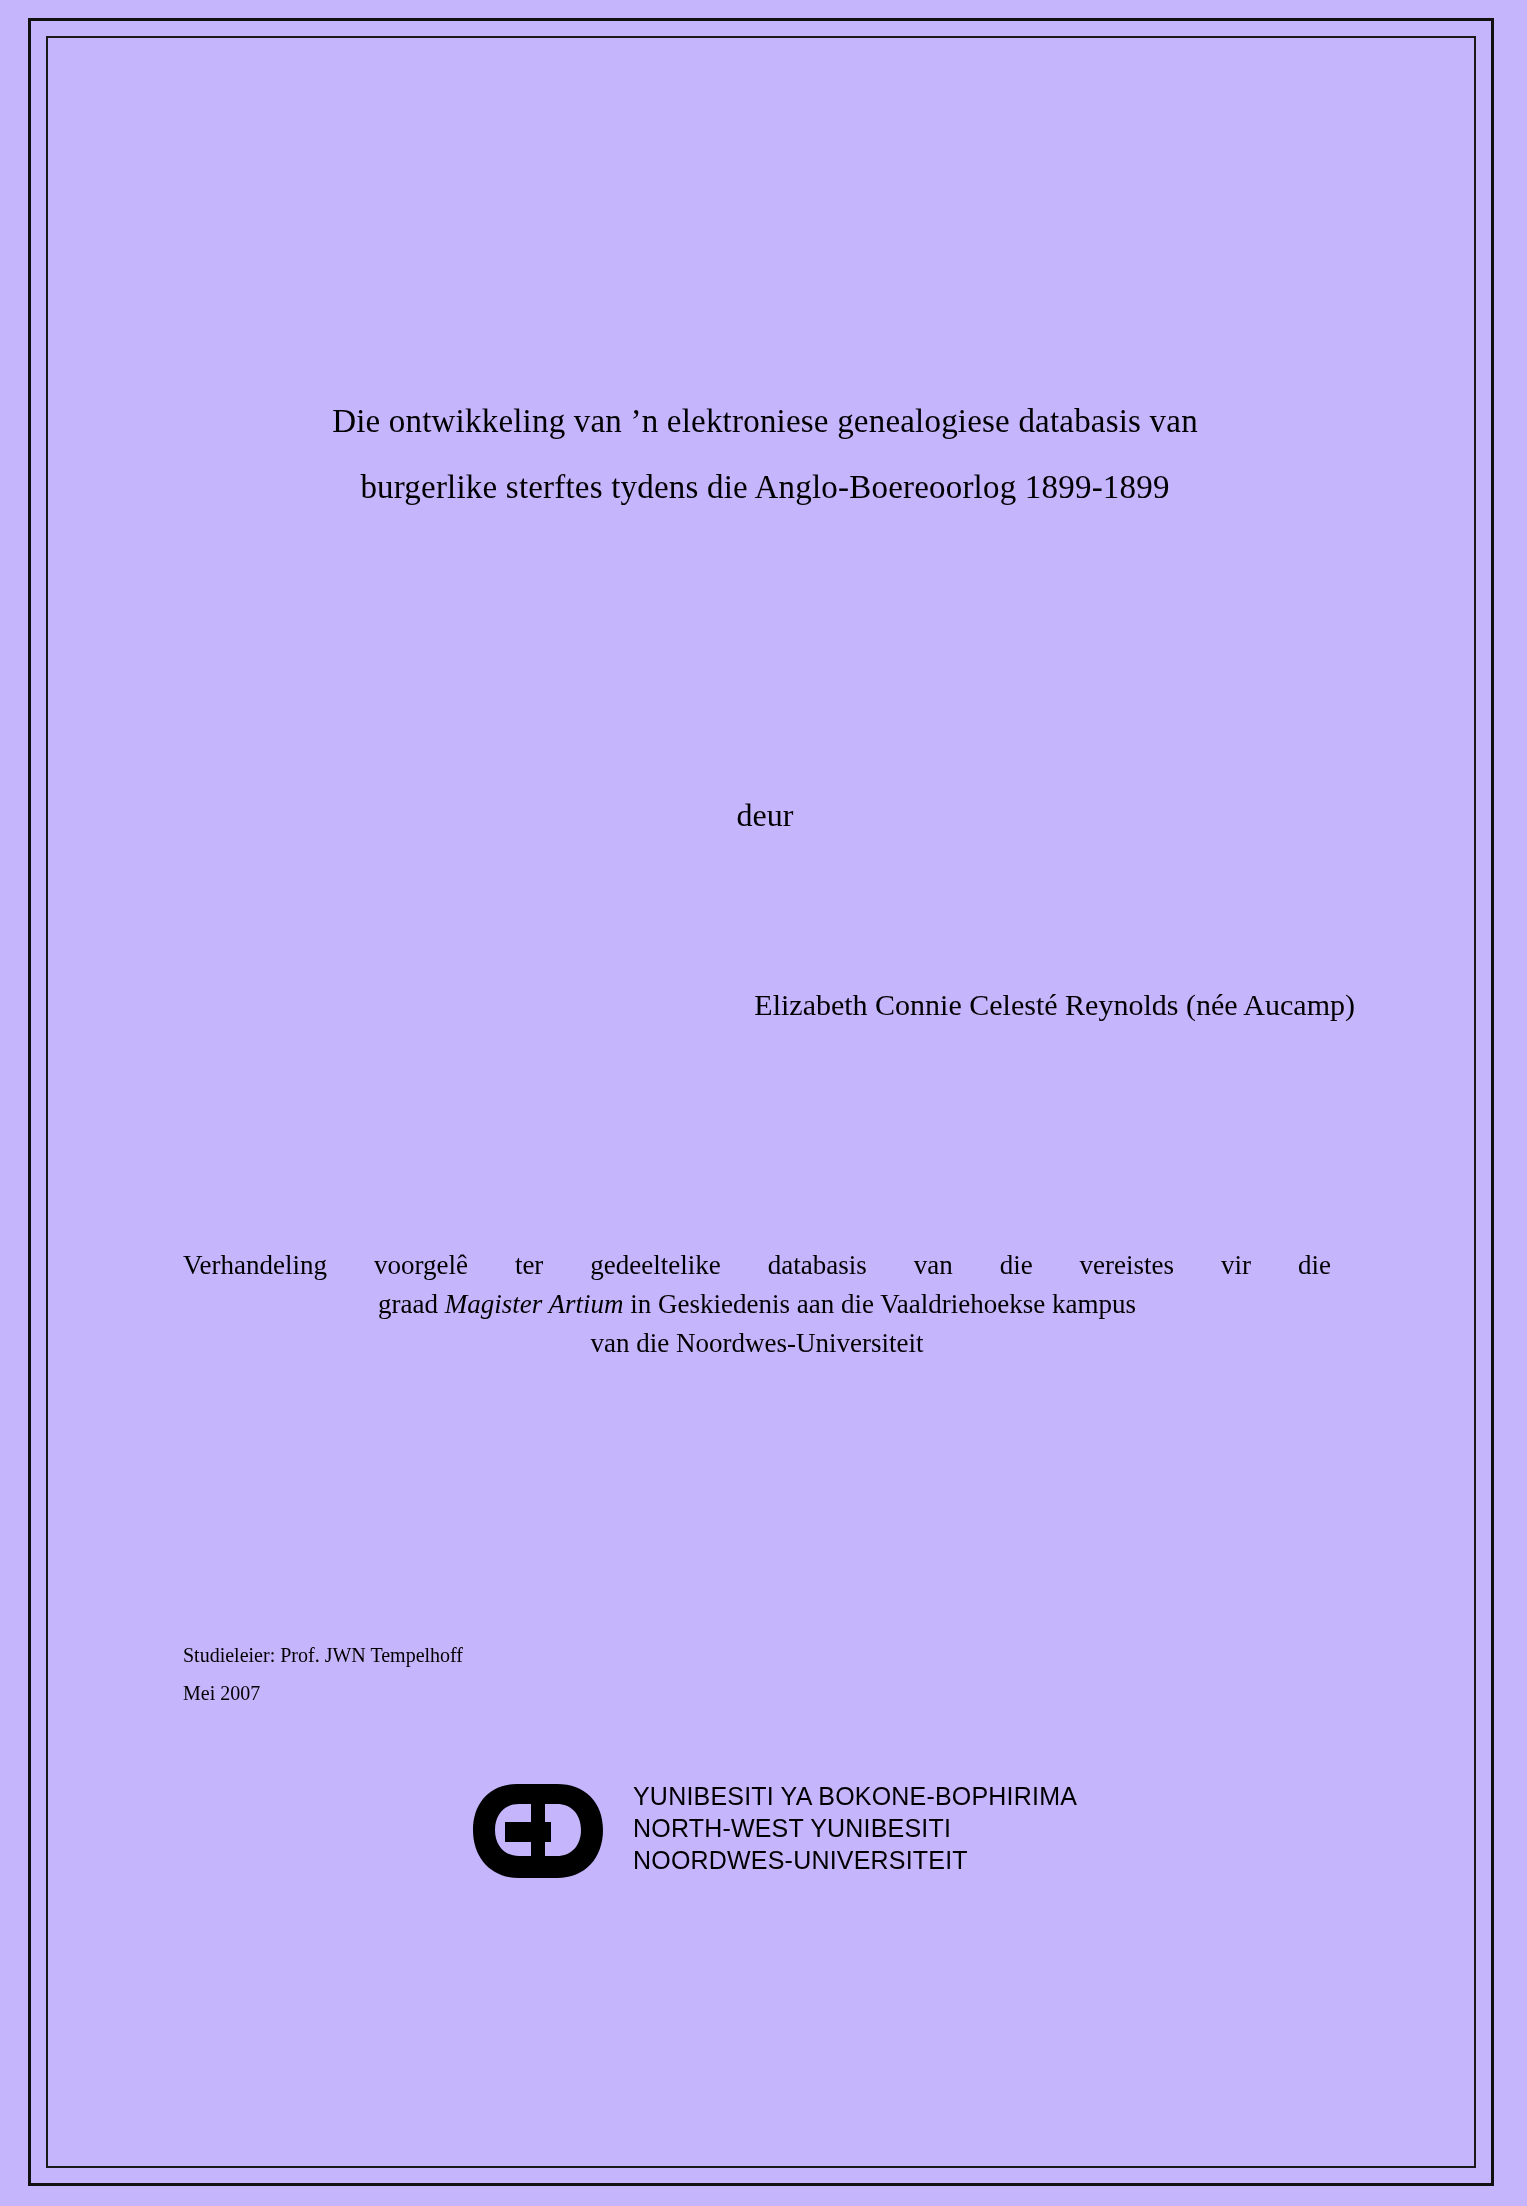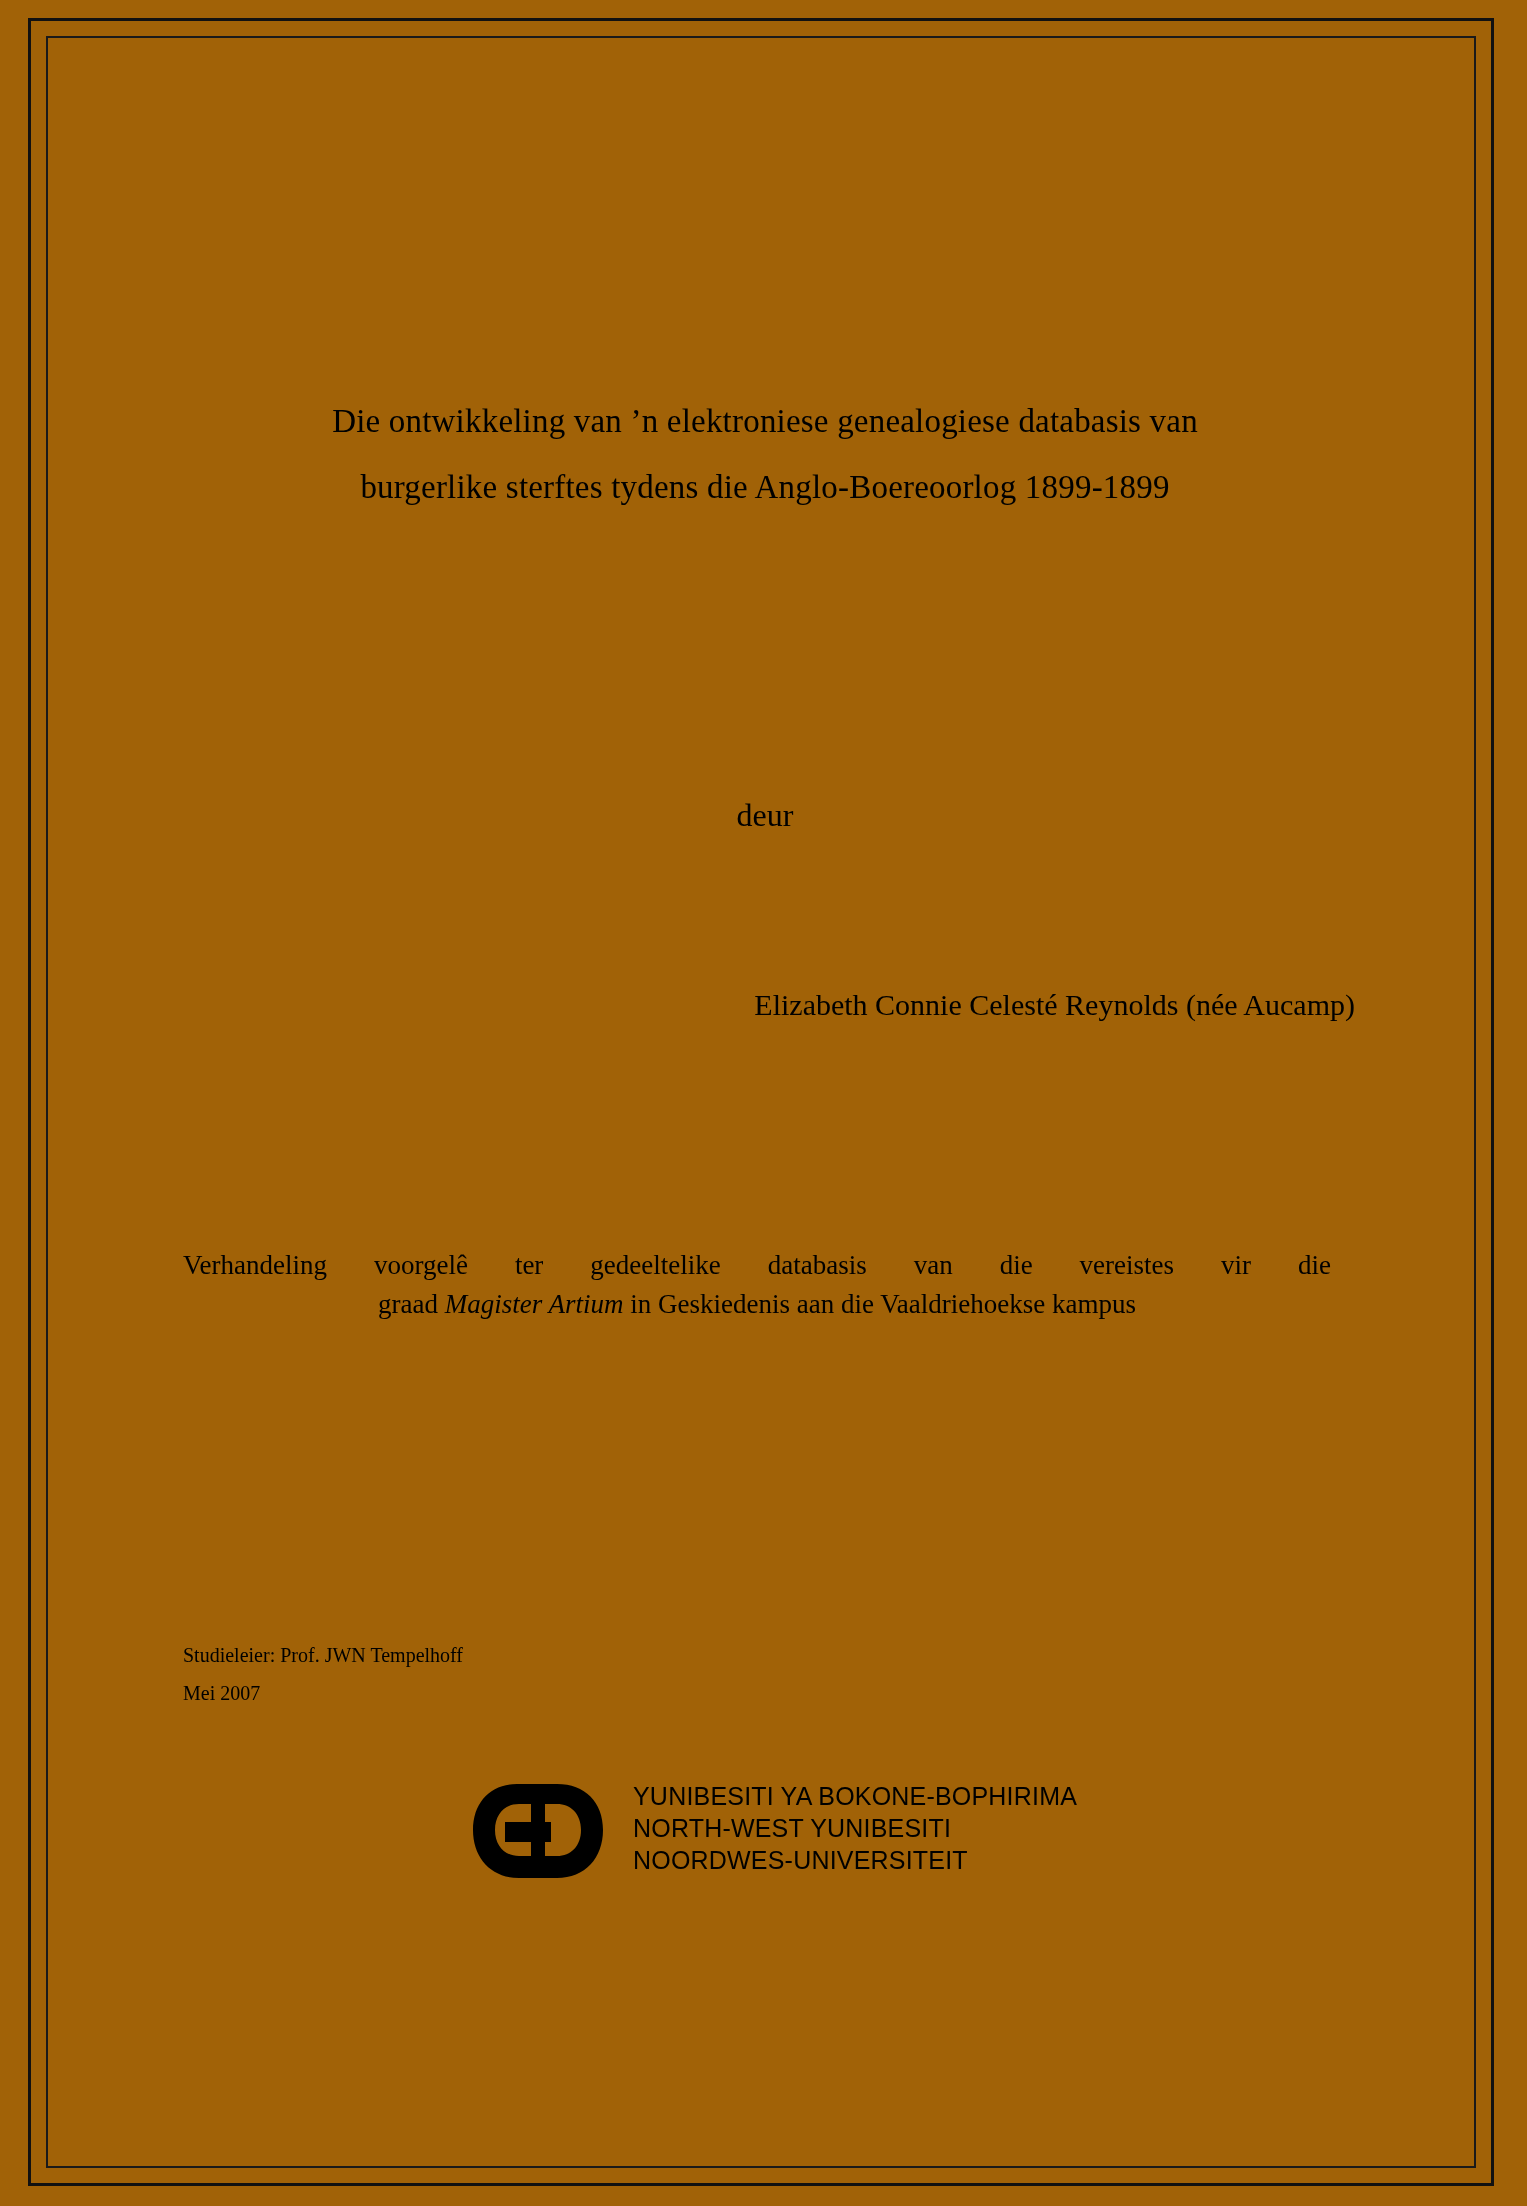--- a/index.html
+++ b/index.html
@@ -12,21 +12,21 @@
     height: 2206px;
     font-family: "Liberation Serif", serif;
     color: #000000;
     overflow: hidden;
   }
 
   .page {
     position: relative;
     width: 1527px;
     height: 2206px;
-    background: #a16207;
+    background: #c4b5fd;
   }
 
   
   .scan-frame-outer {
     position: absolute;
     left: 28px;
     top: 18px;
     width: 1466px;
     height: 2168px;
     border: 3px solid #111;
@@ -150,20 +150,21 @@
       <div class="title-line">burgerlike sterftes tydens die Anglo-Boereoorlog 1899-1899</div>
     </div>
 
     <div class="byword">deur</div>
 
     <div class="author">Elizabeth Connie Celesté Reynolds (née Aucamp)</div>
 
     <div class="statement">
       <div class="just">Verhandeling voorgelê ter gedeeltelike databasis van die vereistes vir die</div>
       <div class="normal"><span>graad </span><em>Magister Artium</em><span> in Geskiedenis aan die Vaaldriehoekse kampus</span></div>
+      <div class="normal">van die Noordwes-Universiteit</div>
     </div>
 
     <div class="supervisor-block">
       <div>Studieleier: Prof. JWN Tempelhoff</div>
       <div>Mei 2007</div>
     </div>
 
     <div class="logo-wrap">
       <svg class="logo-mark" viewBox="0 0 160 108" aria-hidden="true">
         <path fill="#000000" d="M52,6 C26,6 8,24 8,52 C8,80 26,100 54,100 L66,100 L66,78 L54,78

